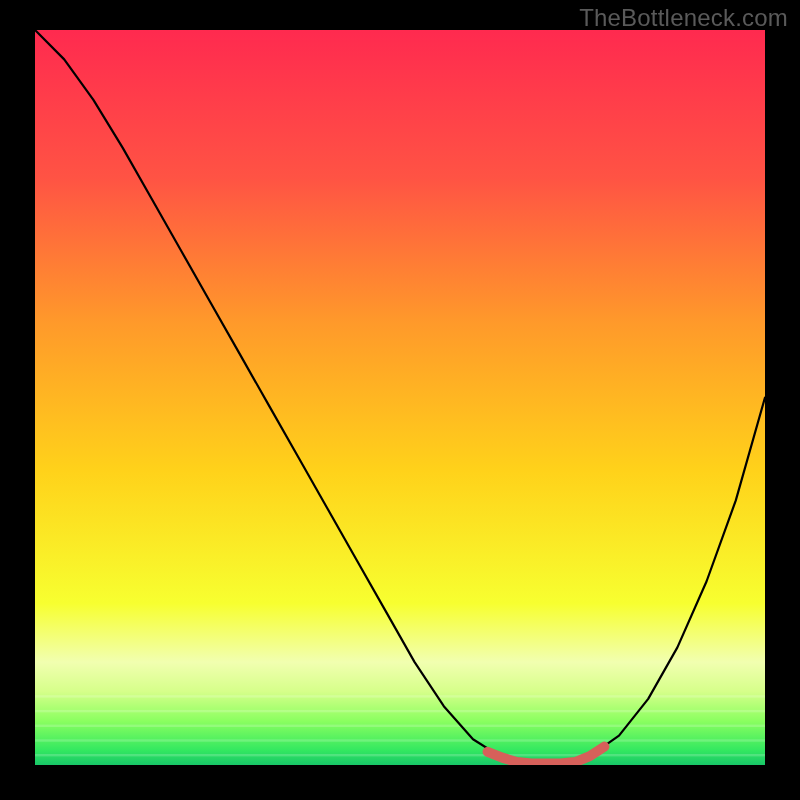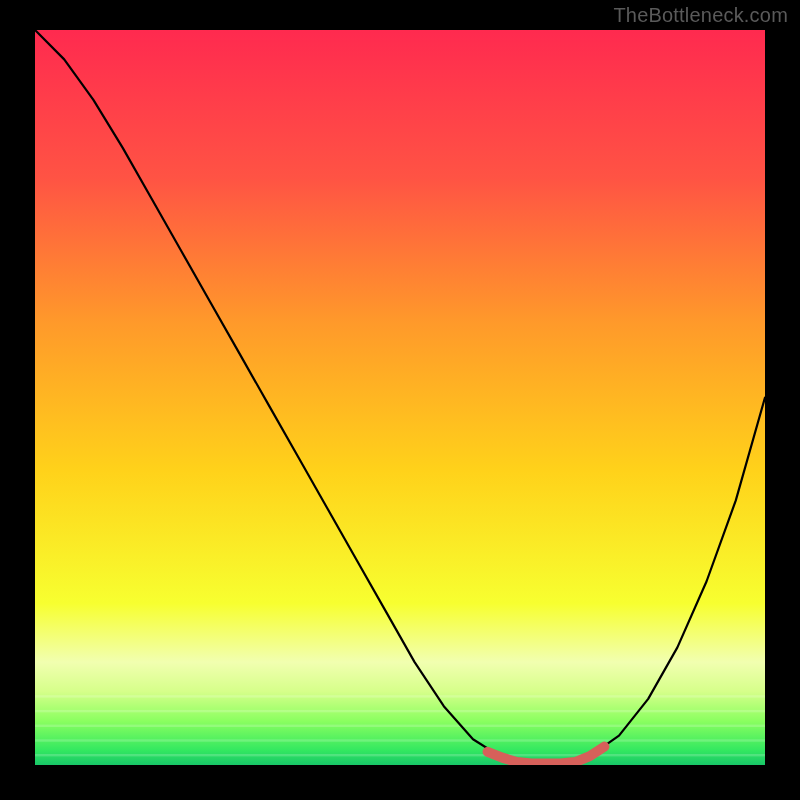--- a/index.html
+++ b/index.html
@@ -14,21 +14,21 @@
     position: relative;
     width: 800px;
     height: 800px;
     background: #000;
   }
   .watermark {
     position: absolute;
     top: 4px;
     right: 12px;
     color: #5a5a5a;
-    font-size: 20px;
+    font-size: 24px;
     font-weight: 500;
     letter-spacing: 0.2px;
     z-index: 10;
   }
   .plot-wrap {
     position: absolute;
     left: 35px;
     top: 30px;
     width: 730px;
     height: 735px;

